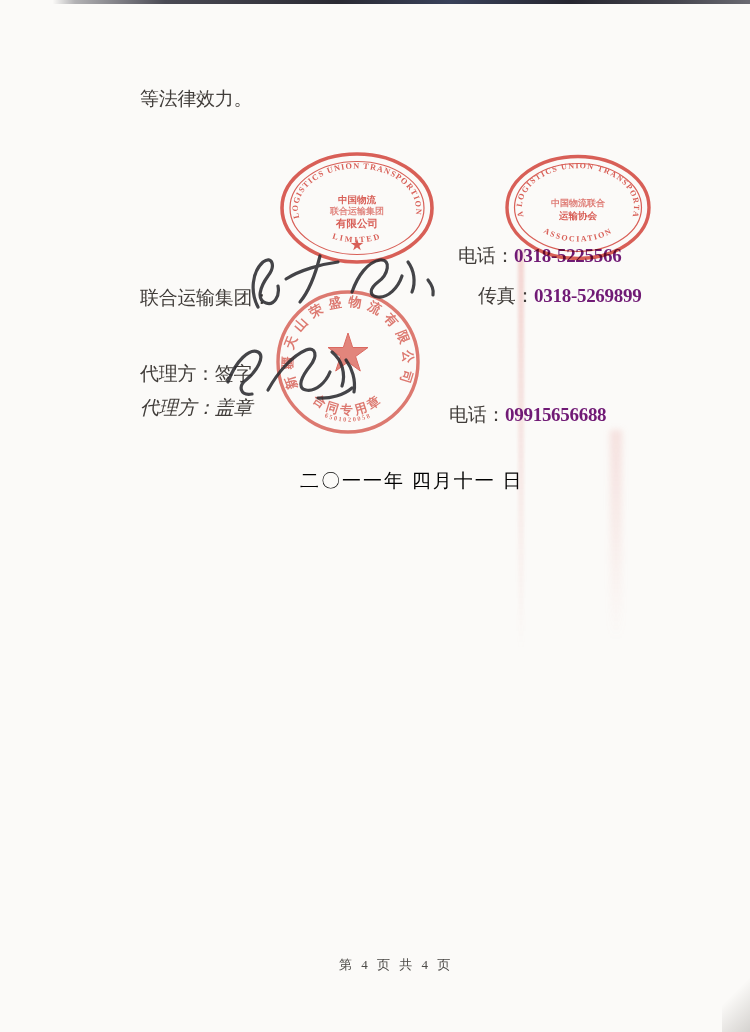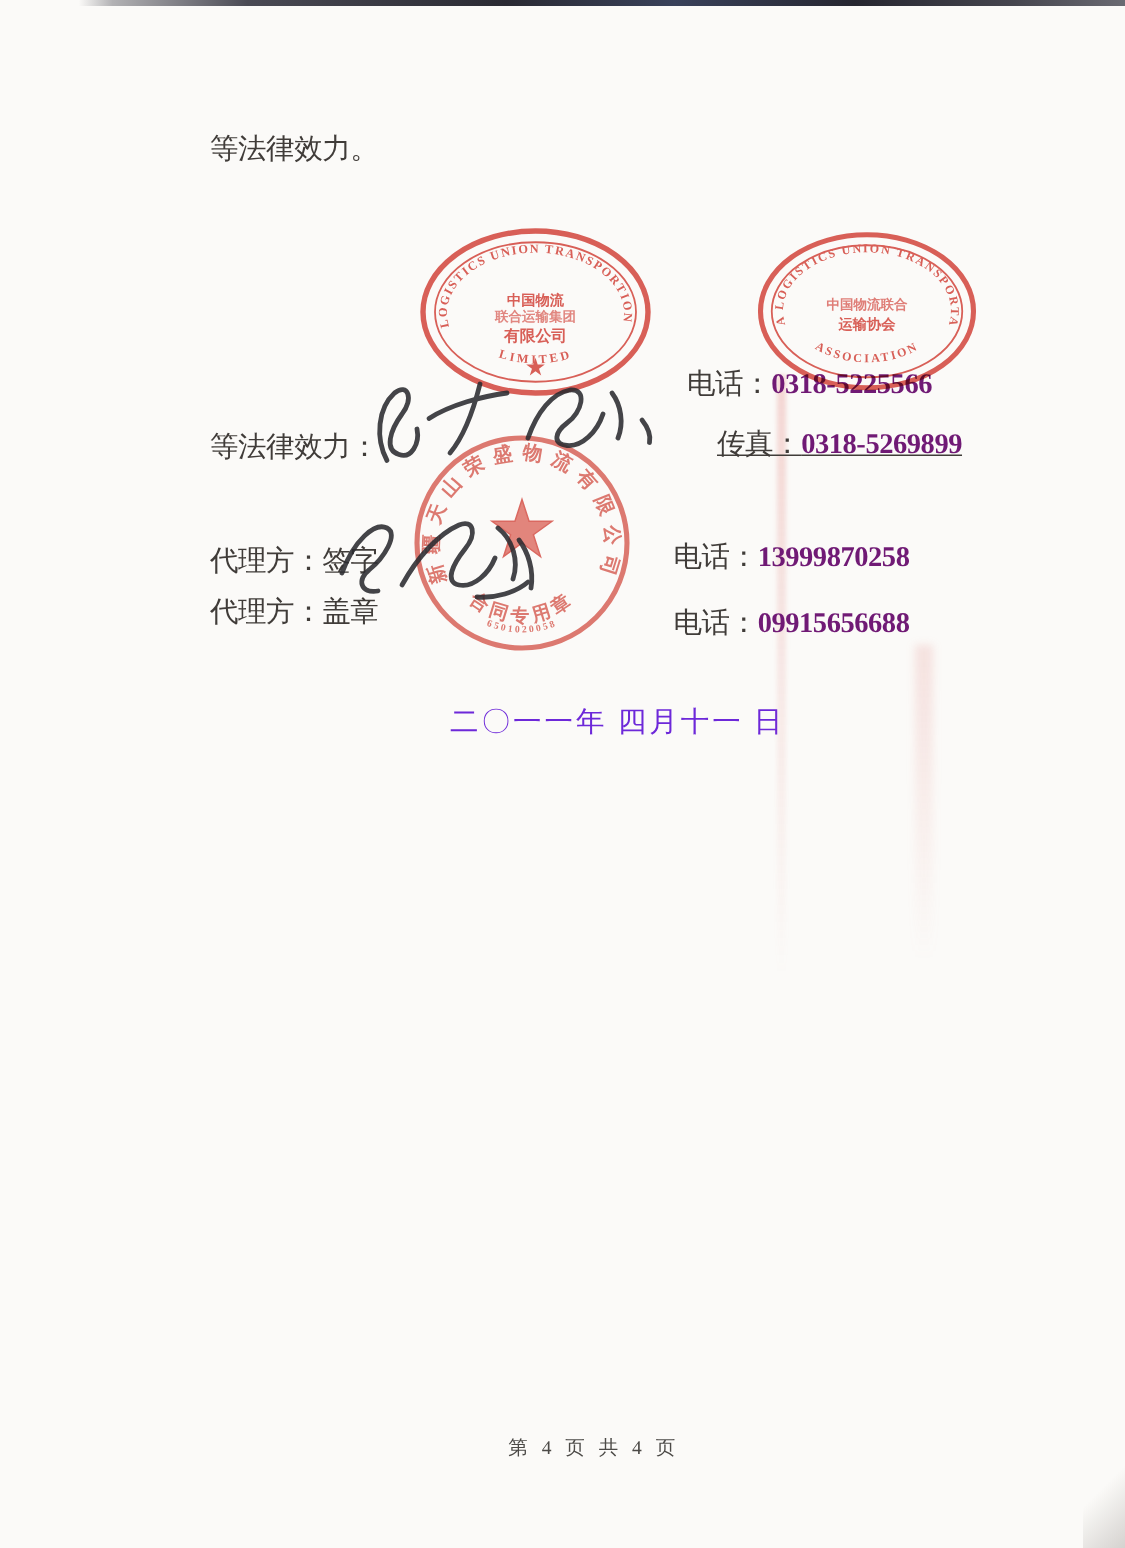--- a/index.html
+++ b/index.html
@@ -10,26 +10,26 @@
     color:#403c39;
   }
   .txt{position:absolute;white-space:nowrap;font-size:19px;letter-spacing:-0.3px;}
   .num{font-weight:bold;color:#701a75;}
   .intro{left:140px;top:86px;}
   .row-authorizer{left:140px;top:202px;z-index:2;}
   .row-legalrep{left:140px;top:245px;z-index:2;}
   .row-authseal{left:140px;top:285px;z-index:2;}
   .row-authorized{left:140px;top:317px;z-index:2;}
   .row-agentsign{left:140px;top:361px;z-index:2;}
-  .row-agentseal{left:140px;top:395px;z-index:2;}
+  .row-agentseal{left:140px;top:395px;z-index:2;font-style:italic;}
   .c-phone1{left:458px;top:243px;z-index:2;}
-  .c-fax{left:478px;top:283px;z-index:2;text-decoration:underline;}
+  .c-fax{left:478px;top:283px;z-index:2;}
   .c-phone2{left:449px;top:358px;z-index:2;}
   .c-phone3{left:449px;top:402px;z-index:2;text-align:right;}
-  .date-line{left:300px;top:468px;letter-spacing:2px;color:#6d28d9;}
+  .date-line{left:300px;top:468px;letter-spacing:2px;color:#000000;}
   .footer-line{left:42px;right:0;top:956px;text-align:center;font-size:13px;
     letter-spacing:3px;color:#4c4a47;white-space:nowrap;}
   .stamp{position:absolute;mix-blend-mode:multiply;opacity:.85;z-index:3;pointer-events:none;}
   .stamp-oval-group{left:272px;top:148px;}
   .stamp-oval-assoc{left:498px;top:150px;}
   .stamp-round{left:268px;top:282px;opacity:.8;}
   .signatures{position:absolute;left:0;top:0;z-index:4;pointer-events:none;}
   .top-edge{position:absolute;top:0;left:0;right:0;height:4px;z-index:5;
     background:linear-gradient(90deg,rgba(120,120,125,0) 0%,rgba(120,120,125,0) 7%,
       rgba(90,90,98,.45) 10%,#4a4a54 22%,#2a2a33 45%,#39415a 60%,
@@ -55,30 +55,27 @@
   <div class="streak2"></div>
   <div class="corner-shade"></div>
 
   <div class="txt intro">等法律效力。</div>
 
 
   <div class="txt c-phone1">
     <span>电话：</span><span class="num">0318-5225566</span>
   </div>
 
-  <div class="txt row-authseal">等法律效力：</div>
+  <div class="txt row-authseal">联合运输集团：</div>
   <div class="txt c-fax">
     <span>传真：</span><span class="num">0318-5269899</span>
   </div>
 
 
   <div class="txt row-agentsign">代理方：签字</div>
-  <div class="txt c-phone2">
-    <span>电话：</span><span class="num">13999870258</span>
-  </div>
 
   <div class="txt row-agentseal">代理方：盖章</div>
   <div class="txt c-phone3">
     <span>电话：</span><span class="num">09915656688</span>
   </div>
 
   <div class="txt date-line">二〇一一年 四月十一 日</div>
   <div class="txt footer-line">第 4 页 共 4 页</div>
 
   <svg class="stamp stamp-oval-group" width="170" height="120" viewBox="0 0 170 120">

